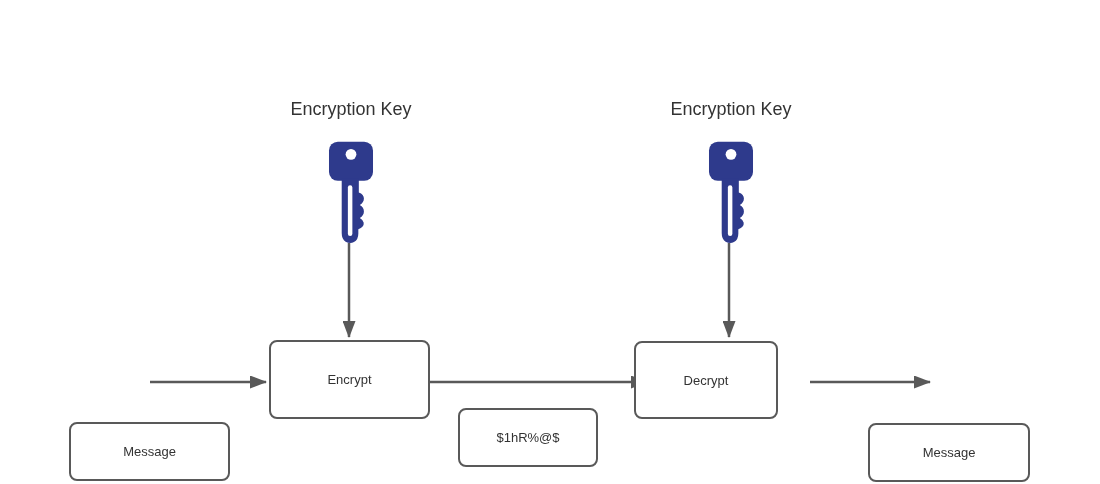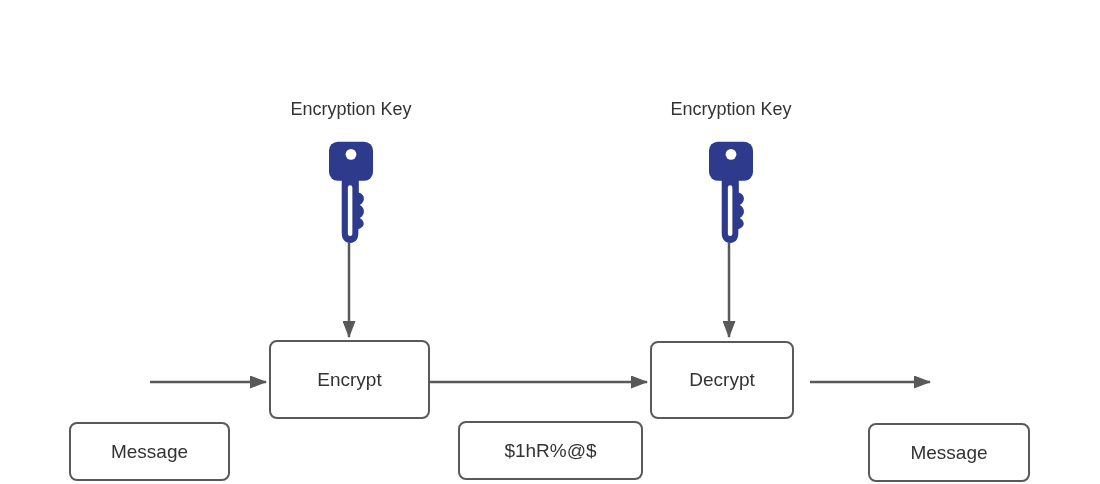--- a/index.html
+++ b/index.html
@@ -31,21 +31,21 @@
   }
   .node{
     position:absolute;
     box-sizing:border-box;
     background:#ffffff;
     border:2.5px solid var(--box-border);
     border-radius:8px;
     display:flex;
     align-items:center;
     justify-content:center;
-    font-size:19px;
+    font-size:13px;
     color:var(--text);
   }
   .key-label{
     position:absolute;
     transform:translateX(-50%);
     font-size:18px;
     color:var(--text);
     white-space:nowrap;
   }
   .key-icon{
@@ -91,27 +91,27 @@
       L30.5 90 Q36.5 88 36 83.5 Q35.6 80.5 32 78.5 Q36.2 75.8 36.2 71.8
       Q36.2 67.8 32 65.3 Q36.2 62.6 36.2 58.6 Q36.2 54.4 31 52.4
       L31 38 Z"></path>
     <circle cx="23" cy="13.5" r="5.5" fill="#ffffff"></circle>
     <rect x="19.8" y="45" width="4.6" height="52" rx="2.3" fill="#ffffff"></rect>
   </svg>
 
   <div class="node" style="left:269px; top:300px; width:161px; height:79px;">
     <span>Encrypt</span>
   </div>
-  <div class="node" style="left:650px; top:301px; width:144px; height:78px;">
+  <div class="node" style="left:634px; top:301px; width:144px; height:78px;">
     <span>Decrypt</span>
   </div>
 
   <div class="node" style="left:69px; top:382px; width:161px; height:59px;">
     <span>Message</span>
   </div>
-  <div class="node" style="left:458px; top:381px; width:185px; height:59px;">
+  <div class="node" style="left:458px; top:368px; width:140px; height:59px;">
     <span>$1hR%@$</span>
   </div>
   <div class="node" style="left:868px; top:383px; width:162px; height:59px;">
     <span>Message</span>
   </div>
 
 </div>
 
 </body></html>

